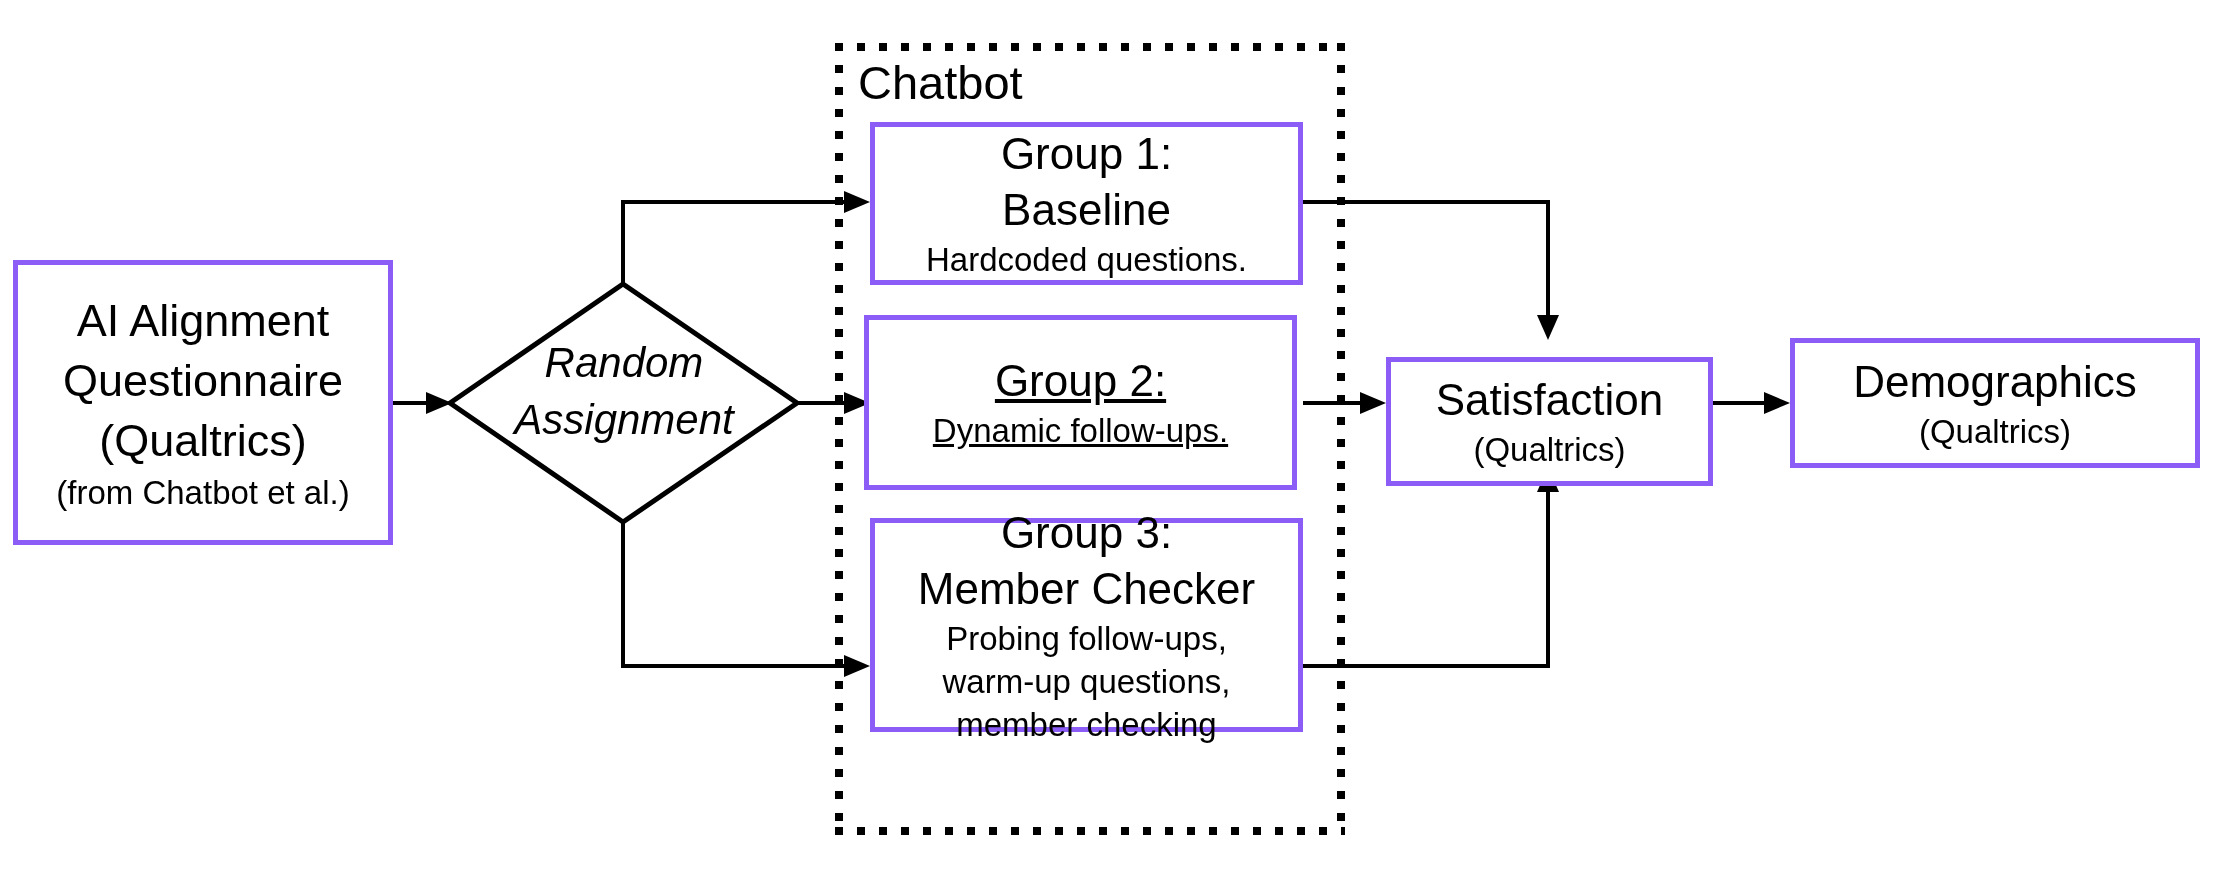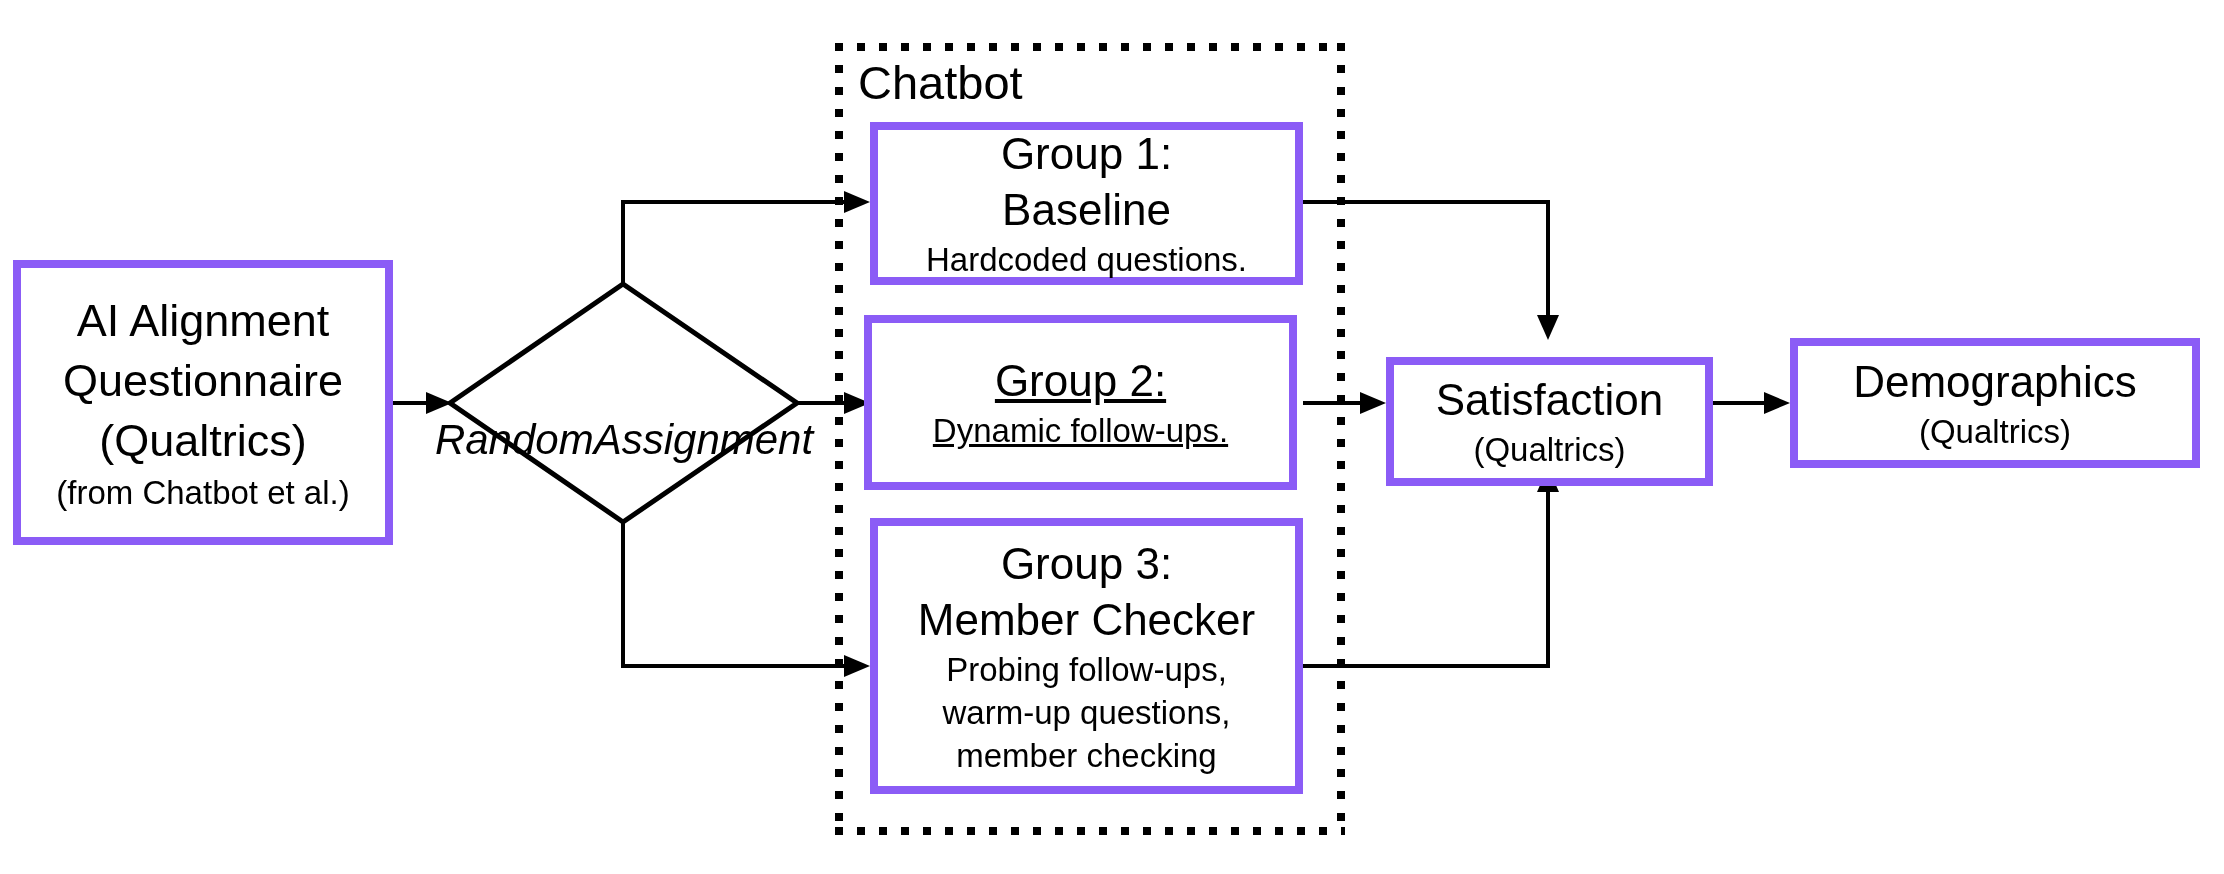--- a/index.html
+++ b/index.html
@@ -20,21 +20,21 @@
   }
   #connectors {
     position: absolute;
     left: 0; top: 0;
     width: 2224px;
     height: 874px;
   }
   .box {
     position: absolute;
     box-sizing: border-box;
-    border: 8px solid #8b5cf6;
+    border: 5px solid #8b5cf6;
     background: #ffffff;
     display: flex;
     flex-direction: column;
     align-items: center;
     justify-content: center;
     text-align: center;
   }
   .t {
     font-size: 45px;
     line-height: 60px;
@@ -47,21 +47,21 @@
   }
   .s {
     font-size: 33px;
     line-height: 43px;
     white-space: nowrap;
   }
   
   #start-node        { left: 13px;   top: 260px; width: 380px; height: 285px; }
   #group-1-node      { left: 870px;  top: 122px; width: 433px; height: 163px; }
   #group-2-node      { left: 864px;  top: 315px; width: 433px; height: 175px; text-decoration: underline; }
-  #group-3-node      { left: 870px;  top: 518px; width: 433px; height: 276px; }
+  #group-3-node      { left: 870px;  top: 518px; width: 433px; height: 214px; }
   #satisfaction-node { left: 1386px; top: 357px; width: 327px; height: 129px; }
   #demographics-node { left: 1790px; top: 338px; width: 410px; height: 130px; }
 
   
   #chatbot-container {
     position: absolute;
     left: 835px; top: 43px;
     width: 510px; height: 792px;
   }
   .dot-h, .dot-v { position: absolute; }
@@ -79,24 +79,25 @@
   .dot-right  { right: 0; }
   #chatbot-label {
     position: absolute;
     left: 23px; top: 14px;
     font-size: 47px;
     line-height: 52px;
   }
   
   #decision-label {
     position: absolute;
-    left: 468px; top: 338px;
+    left: 468px; top: 326px;
     width: 312px; height: 130px;
     display: flex;
-    align-items: flex-end;
+    flex-direction: column;
+    align-items: center;
     justify-content: center;
     text-align: center;
     font-style: italic;
     font-size: 42px;
     line-height: 57px;
   }
 </style>
 </head>
 <body>
 

